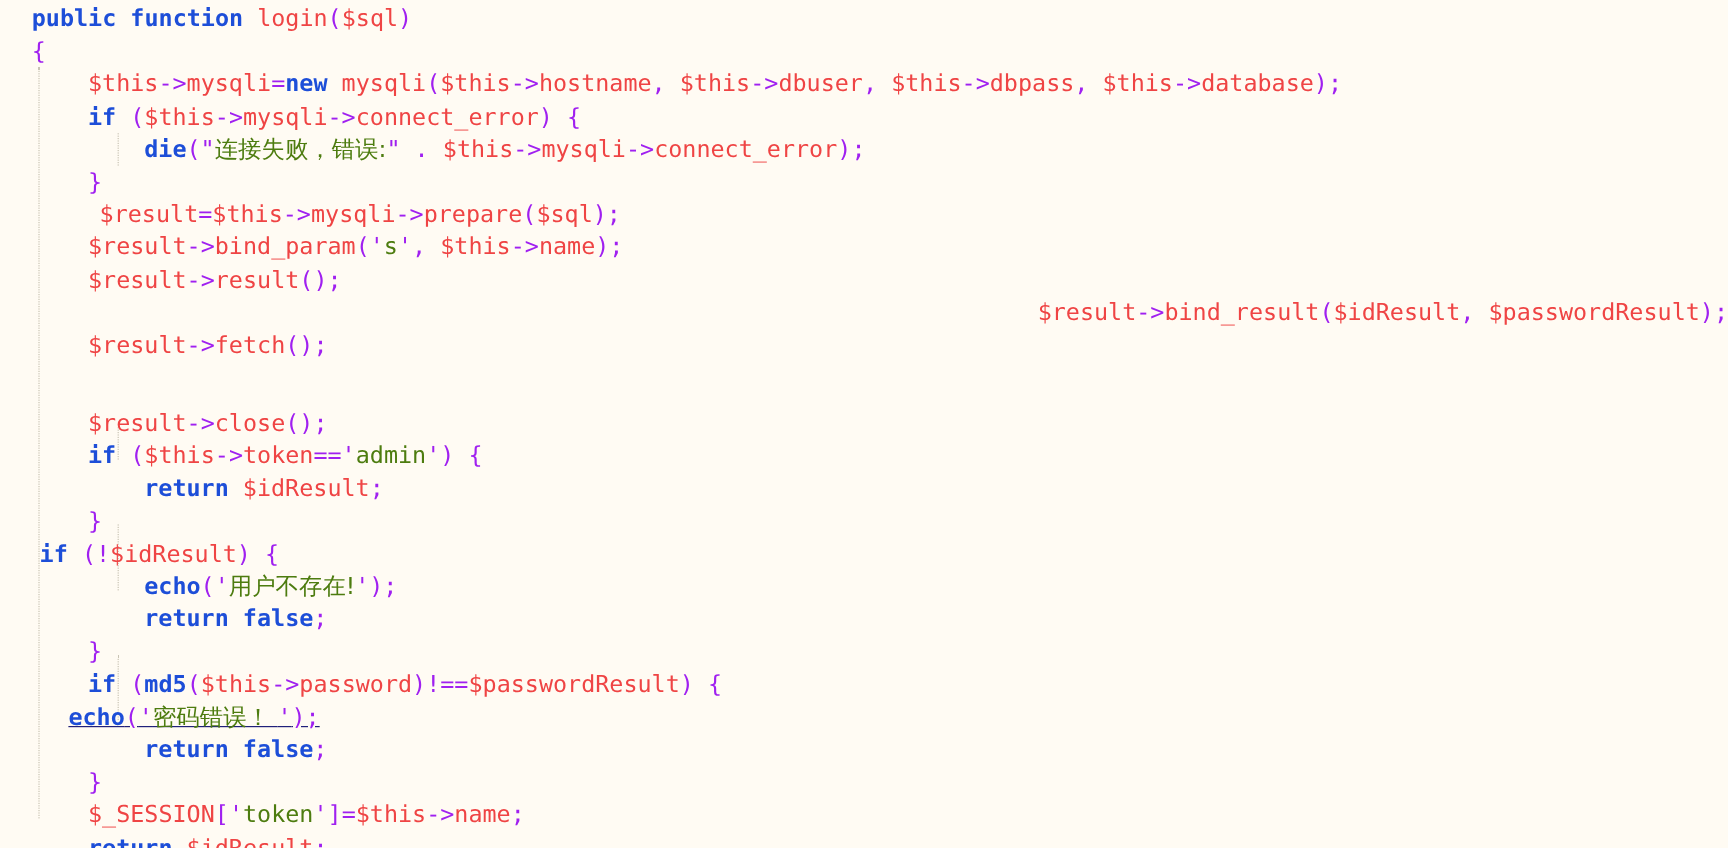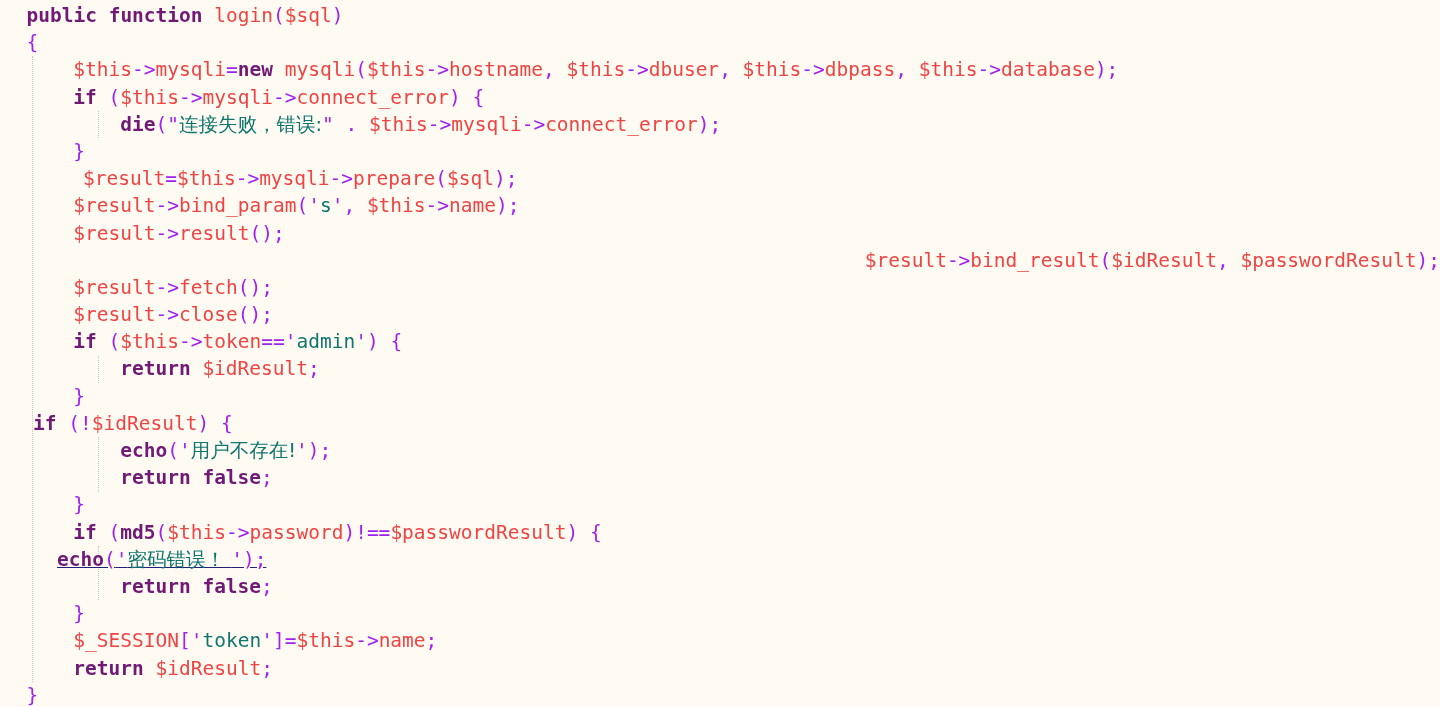--- a/index.html
+++ b/index.html
@@ -41,24 +41,24 @@
   }
   .ln {
     height: 27.2px;
     line-height: 27.2px;
     font-size: 19.5px;
     white-space: pre;
     letter-spacing: 0px;
     color: #20207a;
   }
   
-  .kw   { color: #701a75; font-weight: bold; }   
+  .kw   { color: #1d4ed8; font-weight: bold; }   
   .var  { color: #ef4444; }                      
   .pun  { color: #a020f0; }                      
-  .str  { color: #0f766e; }                      
+  .str  { color: #4d7c0f; }                      
   .plain{ color: #20207a; }
   .cjk  { font-family: "DejaVu Sans", "Liberation Sans", sans-serif; }
 </style>
 </head>
 <body>
 
 <div id="code-block">
   <div class="guides">
       <div class="guide" style="left: 32px; top: 56.4px; height: 625.6px; border-left-color: rgb(201, 196, 180);"></div>
       <div class="guide" style="left: 98px; top: 110.8px; height: 27.2px; border-left-color: rgb(201, 196, 180);"></div>
@@ -71,21 +71,21 @@
       <div class="ln" style="padding-left: 26.44px;"><span class="pun">{</span></div>
       <div class="ln" style="padding-left: 73.32px;"><span class="var">$this</span><span class="pun">-&gt;</span><span class="var">mysqli</span><span class="pun">=</span><span class="kw">new</span><span class="var"> mysqli</span><span class="pun">(</span><span class="var">$this</span><span class="pun">-&gt;</span><span class="var">hostname</span><span class="pun">,</span><span class="var"> $this</span><span class="pun">-&gt;</span><span class="var">dbuser</span><span class="pun">,</span><span class="var"> $this</span><span class="pun">-&gt;</span><span class="var">dbpass</span><span class="pun">,</span><span class="var"> $this</span><span class="pun">-&gt;</span><span class="var">database</span><span class="pun">);</span></div>
       <div class="ln" style="padding-left: 73.32px;"><span class="kw">if</span><span class="plain"> </span><span class="pun">(</span><span class="var">$this</span><span class="pun">-&gt;</span><span class="var">mysqli</span><span class="pun">-&gt;</span><span class="var">connect_error</span><span class="pun">)</span><span class="plain"> </span><span class="pun">{</span></div>
       <div class="ln" style="padding-left: 120.2px;"><span class="kw">die</span><span class="pun">(</span><span class="pun">"</span><span class="str cjk">连接失败，错误:</span><span class="pun">"</span><span class="plain"> </span><span class="pun">.</span><span class="var"> $this</span><span class="pun">-&gt;</span><span class="var">mysqli</span><span class="pun">-&gt;</span><span class="var">connect_error</span><span class="pun">);</span></div>
       <div class="ln" style="padding-left: 73.32px;"><span class="pun">}</span></div>
       <div class="ln" style="padding-left: 83px;"><span class="var">$result</span><span class="pun">=</span><span class="var">$this</span><span class="pun">-&gt;</span><span class="var">mysqli</span><span class="pun">-&gt;</span><span class="var">prepare</span><span class="pun">(</span><span class="var">$sql</span><span class="pun">);</span></div>
       <div class="ln" style="padding-left: 73.32px;"><span class="var">$result</span><span class="pun">-&gt;</span><span class="var">bind_param</span><span class="pun">(</span><span class="pun">'</span><span class="str">s</span><span class="pun">'</span><span class="pun">,</span><span class="var"> $this</span><span class="pun">-&gt;</span><span class="var">name</span><span class="pun">);</span></div>
       <div class="ln" style="padding-left: 73.32px;"><span class="var">$result</span><span class="pun">-&gt;</span><span class="var">result</span><span class="pun">();</span></div>
       <div class="ln" style="padding-left: 63px; text-align: right;"><span class="var">$result</span><span class="pun">-&gt;</span><span class="var">bind_result</span><span class="pun">(</span><span class="var">$idResult</span><span class="pun">,</span><span class="var"> $passwordResult</span><span class="pun">);</span></div>
       <div class="ln" style="padding-left: 73.32px;"><span class="var">$result</span><span class="pun">-&gt;</span><span class="var">fetch</span><span class="pun">();</span></div>
-      <div class="ln" style="padding-left: 73.32px;"><span class="var">$result</span><span class="pun">-&gt;</span><span class="var">close</span><span class="pun">();</span></div>
+      <div class="ln" style="padding-left: 73.32px; margin-top: 38px;"><span class="var">$result</span><span class="pun">-&gt;</span><span class="var">close</span><span class="pun">();</span></div>
       <div class="ln" style="padding-left: 73.32px;"><span class="kw">if</span><span class="plain"> </span><span class="pun">(</span><span class="var">$this</span><span class="pun">-&gt;</span><span class="var">token</span><span class="pun">==</span><span class="pun">'</span><span class="str">admin</span><span class="pun">'</span><span class="pun">)</span><span class="plain"> </span><span class="pun">{</span></div>
       <div class="ln" style="padding-left: 120.2px;"><span class="kw">return</span><span class="var"> $idResult</span><span class="pun">;</span></div>
       <div class="ln" style="padding-left: 73.32px;"><span class="pun">}</span></div>
       <div class="ln" style="padding-left: 33px;"><span class="kw">if</span><span class="plain"> </span><span class="pun">(!</span><span class="var">$idResult</span><span class="pun">)</span><span class="plain"> </span><span class="pun">{</span></div>
       <div class="ln" style="padding-left: 120.2px;"><span class="kw">echo</span><span class="pun">(</span><span class="pun">'</span><span class="str cjk">用户不存在!</span><span class="pun">'</span><span class="pun">);</span></div>
       <div class="ln" style="padding-left: 120.2px;"><span class="kw">return</span><span class="plain"> </span><span class="kw">false</span><span class="pun">;</span></div>
       <div class="ln" style="padding-left: 73.32px;"><span class="pun">}</span></div>
       <div class="ln" style="padding-left: 73.32px;"><span class="kw">if</span><span class="plain"> </span><span class="pun">(</span><span class="kw">md5</span><span class="pun">(</span><span class="var">$this</span><span class="pun">-&gt;</span><span class="var">password</span><span class="pun">)</span><span class="pun">!==</span><span class="var">$passwordResult</span><span class="pun">)</span><span class="plain"> </span><span class="pun">{</span></div>
       <div class="ln" style="padding-left: 57px; text-decoration: underline;"><span class="kw">echo</span><span class="pun">(</span><span class="pun">'</span><span class="str cjk">密码错误！ </span><span class="pun">'</span><span class="pun">);</span></div>
       <div class="ln" style="padding-left: 120.2px;"><span class="kw">return</span><span class="plain"> </span><span class="kw">false</span><span class="pun">;</span></div>

